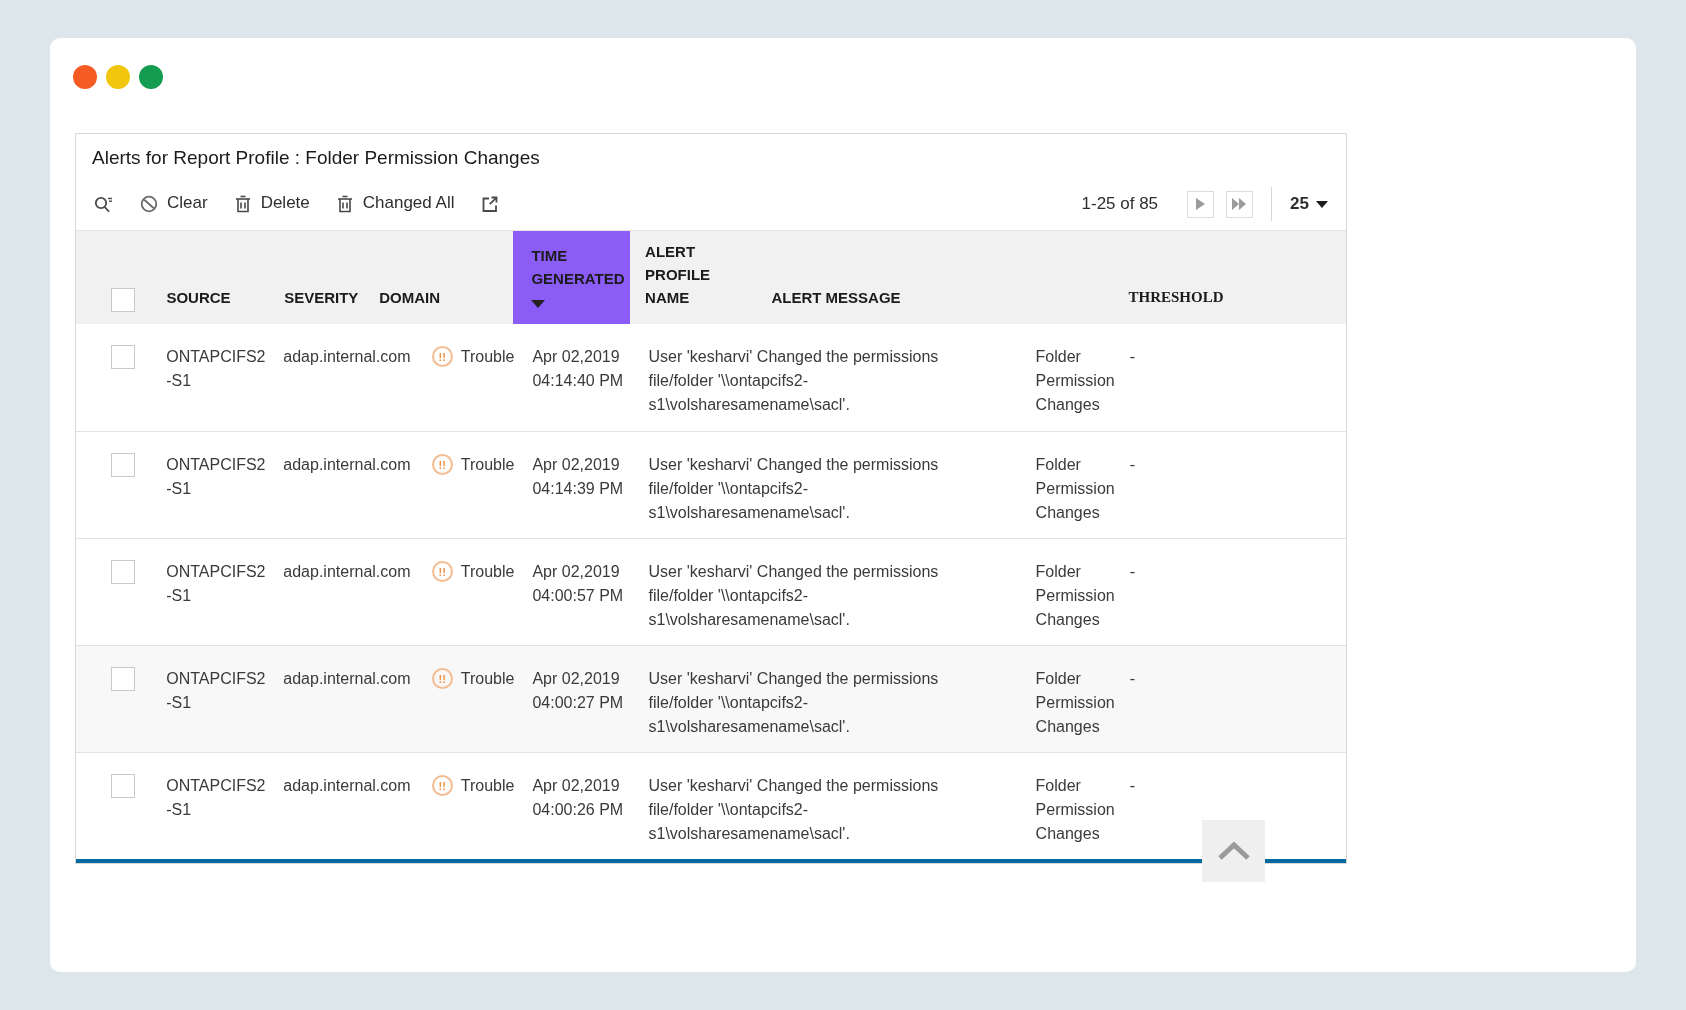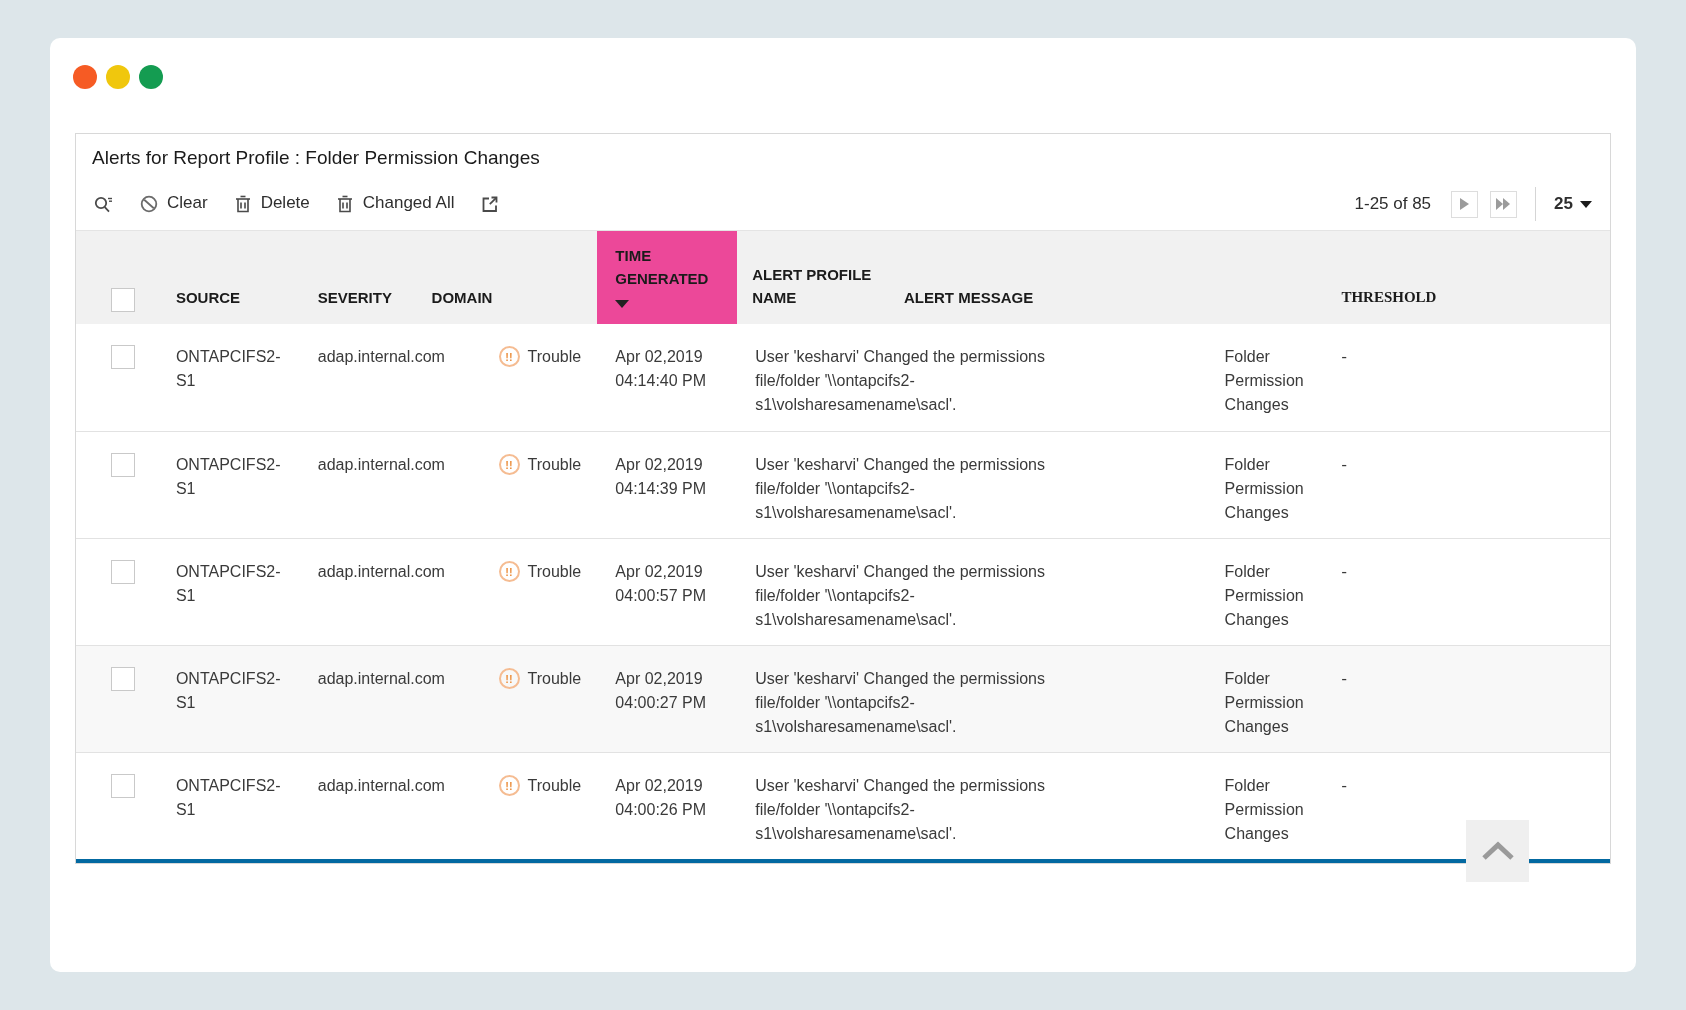--- a/index.html
+++ b/index.html
@@ -21,21 +21,21 @@
   .traffic-dots {
     position: absolute;
     left: 23px; top: 27px;
     display: flex; gap: 9px;
   }
   .dot { width: 24px; height: 24px; border-radius: 50%; }
 
   .panel {
     position: absolute;
     left: 25px; top: 95px;
-    width: 1536px;
+    width: 1272px;
     background: #fff;
     border: 1px solid #d8d8d8;
   }
   .panel-title {
     height: 44px;
     line-height: 48px;
     padding-left: 16px;
     font-size: 19px;
     color: #1b1b1b;
   }
@@ -44,21 +44,21 @@
     display: flex;
     align-items: center;
     padding: 0 18px 0 16px;
   }
   .tool-group { display: flex; align-items: center; gap: 24px; }
   .tool-item { display: flex; gap: 7px; cursor: pointer; }
   .tool-item span.lbl { font-size: 17px; color: #2e2e2e; }
   .tool-icon { display: inline-flex; width: 22px; height: 22px; align-items: center; justify-content: center; }
 
   .toolbar-right { margin-left: auto; display: flex; align-items: center; gap: 12px; }
-  .page-range { font-size: 17px; color: #2e2e2e; margin-right: 8px; }
+  .page-range { font-size: 17px; color: #2e2e2e; margin-right: 17px; }
   .pg-btn {
     width: 27px; height: 27px;
     border: 1px solid #ddd; background: #fff;
     display: inline-flex; align-items: center; justify-content: center;
   }
   .pg-divider { width: 1px; height: 34px; background: #d5d5d5; margin: 0 6px; }
   .page-size { display: flex; align-items: center; gap: 7px; font-size: 17px; color: #2e2e2e; cursor: pointer; font-weight: bold; }
   .caret-down { width: 0; height: 0; border-left: 6px solid transparent; border-right: 6px solid transparent; border-top: 7px solid #1b1b1b; }
 
   
@@ -76,21 +76,21 @@
   }
   .col-check     { width: 85px;  padding-left: 35px; }
   .col-source    { width: 142px; padding-left: 15px; }
   .col-domain    { width: 181px; padding-left: 15px; }
   .col-severity  { width: 114px; padding-left: 15px; }
   .col-time      { width: 140px; padding-left: 18px; }
   .col-message   { width: 441px; padding-left: 18px; }
   .col-profile   { width: 149px; padding-left: 15px; }
   .col-threshold { width: 284px; padding-left: 15px; font-family: Liberation Serif, serif; }
   .hcell.col-time {
-    background: #ec4899;
+    background: #8b5cf6;
     align-items: flex-start;
     padding-top: 13px;
   }
   .time-head-inner { display: flex; flex-direction: column; gap: 4px; }
   .sort-arrow { width: 0; height: 0; border-left: 7px solid transparent; border-right: 7px solid transparent; border-top: 8px solid #222; margin-top: 6px; }
 
   .checkbox {
     width: 24px; height: 24px;
     border: 1px solid #c9c9c9;
     background: #fff;

